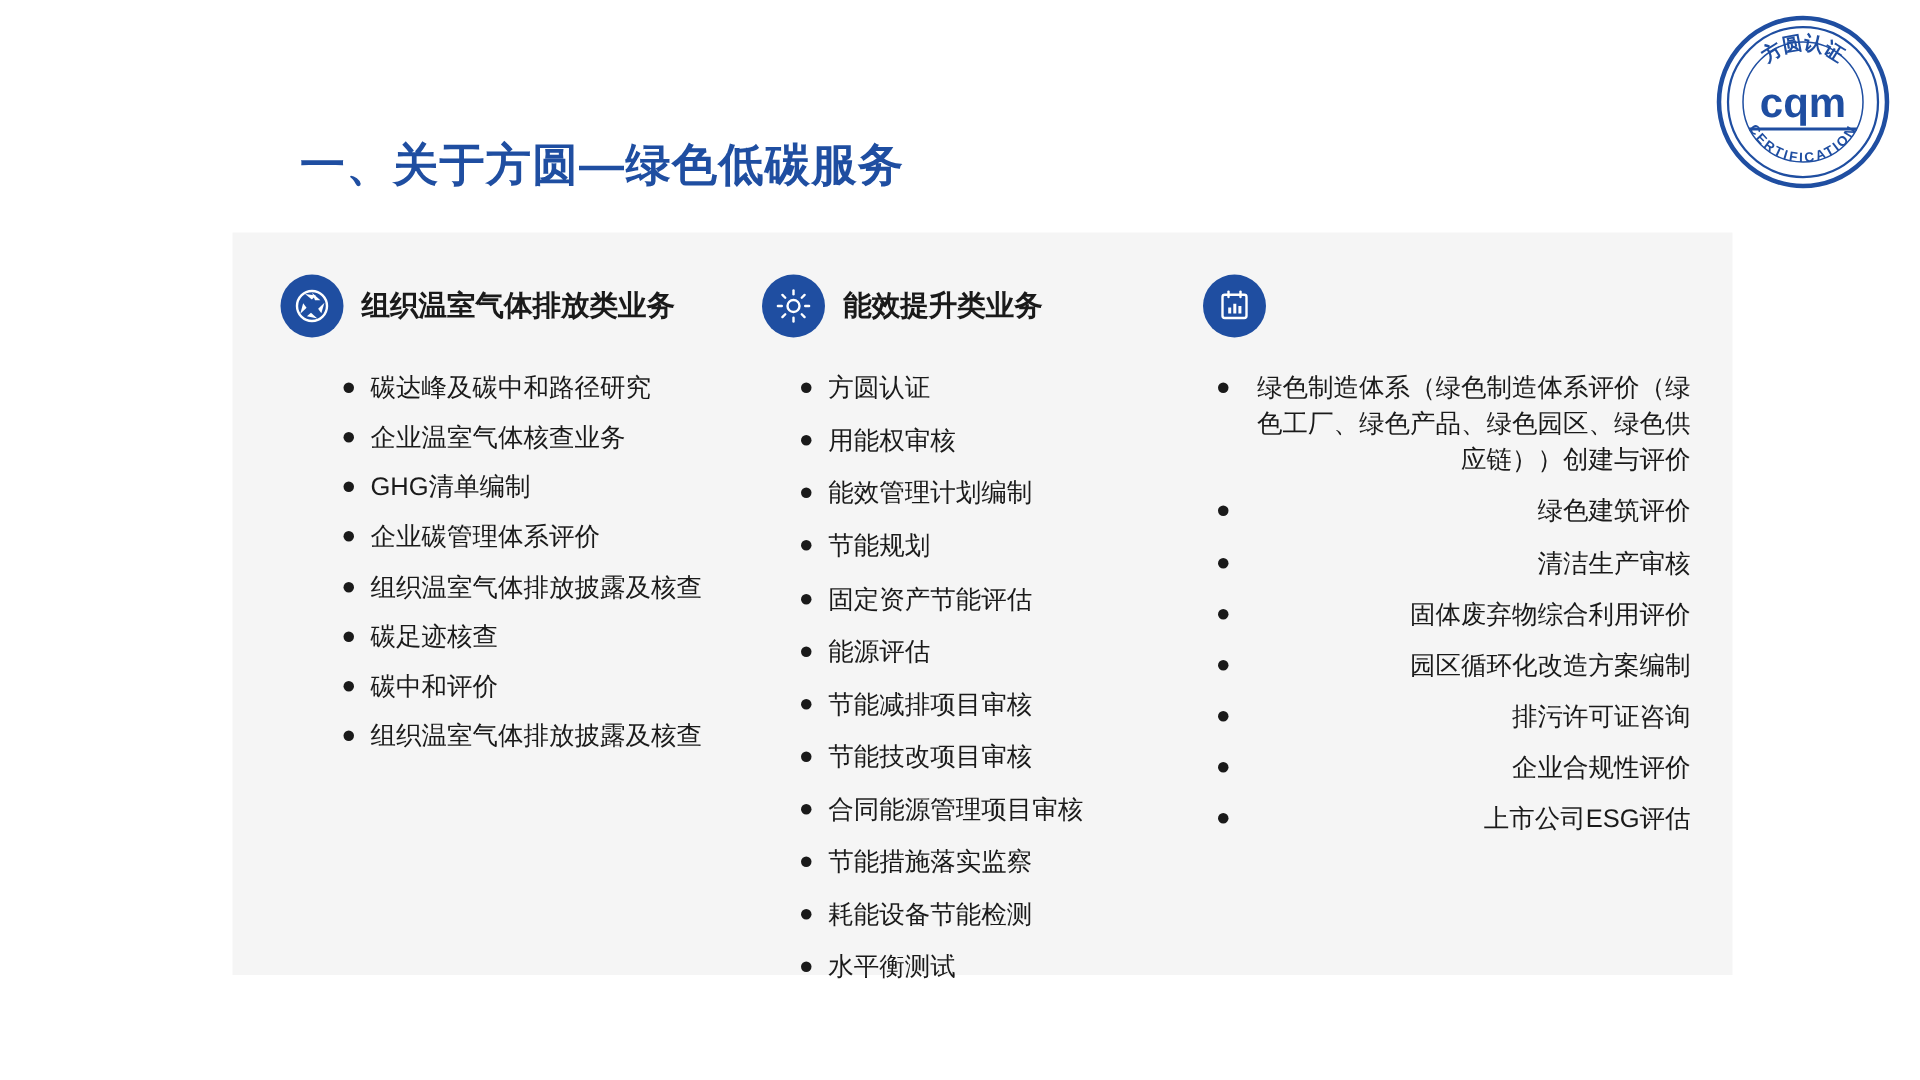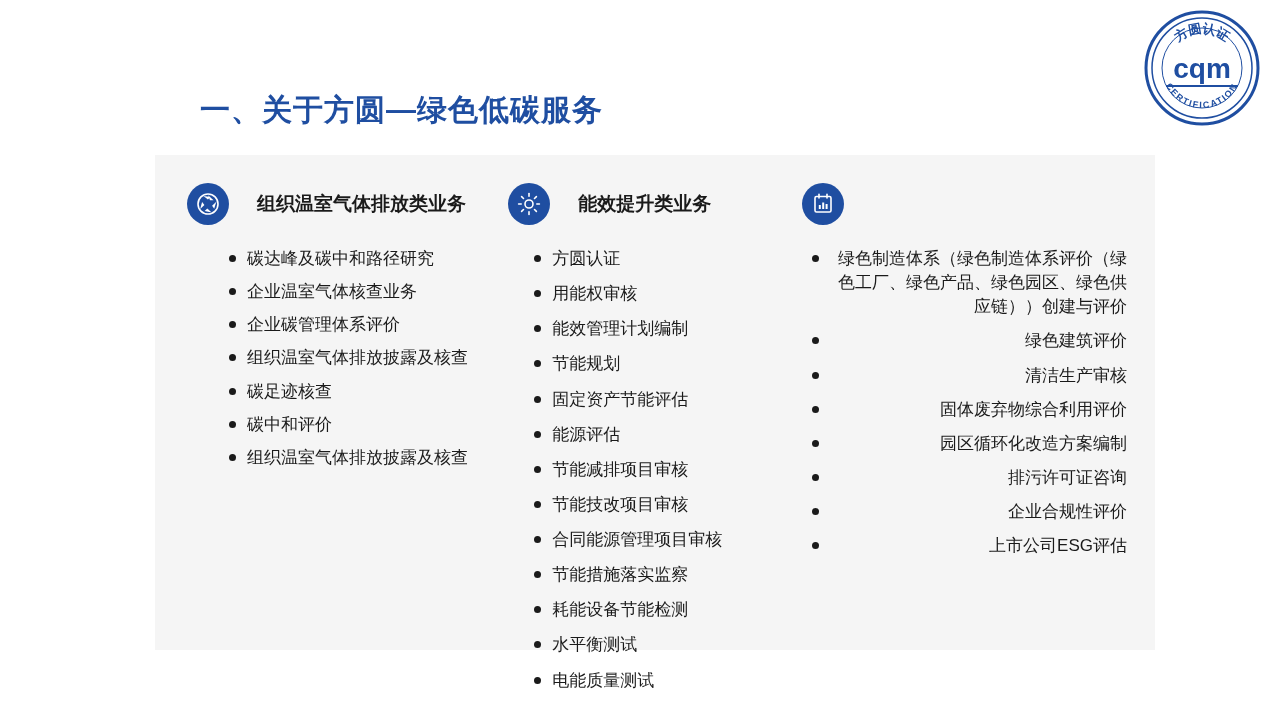--- a/index.html
+++ b/index.html
@@ -59,21 +59,21 @@
     box-sizing: border-box;
     padding-right: 8px;
   }
   .col-1 { width: 340px; padding-left: 12px; }
   .col-2 { width: 300px; }
   .col-3 { width: 340px; }
 
   .col-head {
     display: flex;
     align-items: center;
-    gap: 28px;
+    gap: 12px;
     margin-bottom: 22px;
   }
 
   .badge {
     width: 42px;
     height: 42px;
     border-radius: 50%;
     background: #1f4ea1;
     display: flex;
     align-items: center;
@@ -159,20 +159,21 @@
               <path d="M4.2 17.1 L6.1 10.1 L8.4 13.1 Z"></path>
               <path d="M7.4 4.0 L14.6 5.0 L11.9 7.6 Z"></path>
             </g>
           </svg>
         </span>
         <span class="col-title">组织温室气体排放类业务</span>
       </div>
       <ul class="items">
         <li>碳达峰及碳中和路径研究</li>
         <li>企业温室气体核查业务</li>
+        <li>GHG清单编制</li>
         <li>企业碳管理体系评价</li>
         <li>组织温室气体排放披露及核查</li>
         <li>碳足迹核查</li>
         <li>碳中和评价</li>
         <li>组织温室气体排放披露及核查</li>
       </ul>
     </div>
 
     <div class="col col-2">
       <div class="col-head">
@@ -199,21 +200,20 @@
         <li>能效管理计划编制</li>
         <li>节能规划</li>
         <li>固定资产节能评估</li>
         <li>能源评估</li>
         <li>节能减排项目审核</li>
         <li>节能技改项目审核</li>
         <li>合同能源管理项目审核</li>
         <li>节能措施落实监察</li>
         <li>耗能设备节能检测</li>
         <li>水平衡测试</li>
-        <li>电能质量测试</li>
       </ul>
     </div>
 
     <div class="col col-3">
       <div class="col-head">
         <span class="badge">
           <svg width="24" height="24" viewBox="0 0 24 24">
             <rect x="4" y="4.5" width="16" height="15.5" rx="1.5" fill="none" stroke="#ffffff" stroke-width="1.6"></rect>
             <line x1="8" y1="2.4" x2="8" y2="6" stroke="#ffffff" stroke-width="1.6" stroke-linecap="round"></line>
             <line x1="16" y1="2.4" x2="16" y2="6" stroke="#ffffff" stroke-width="1.6" stroke-linecap="round"></line>

